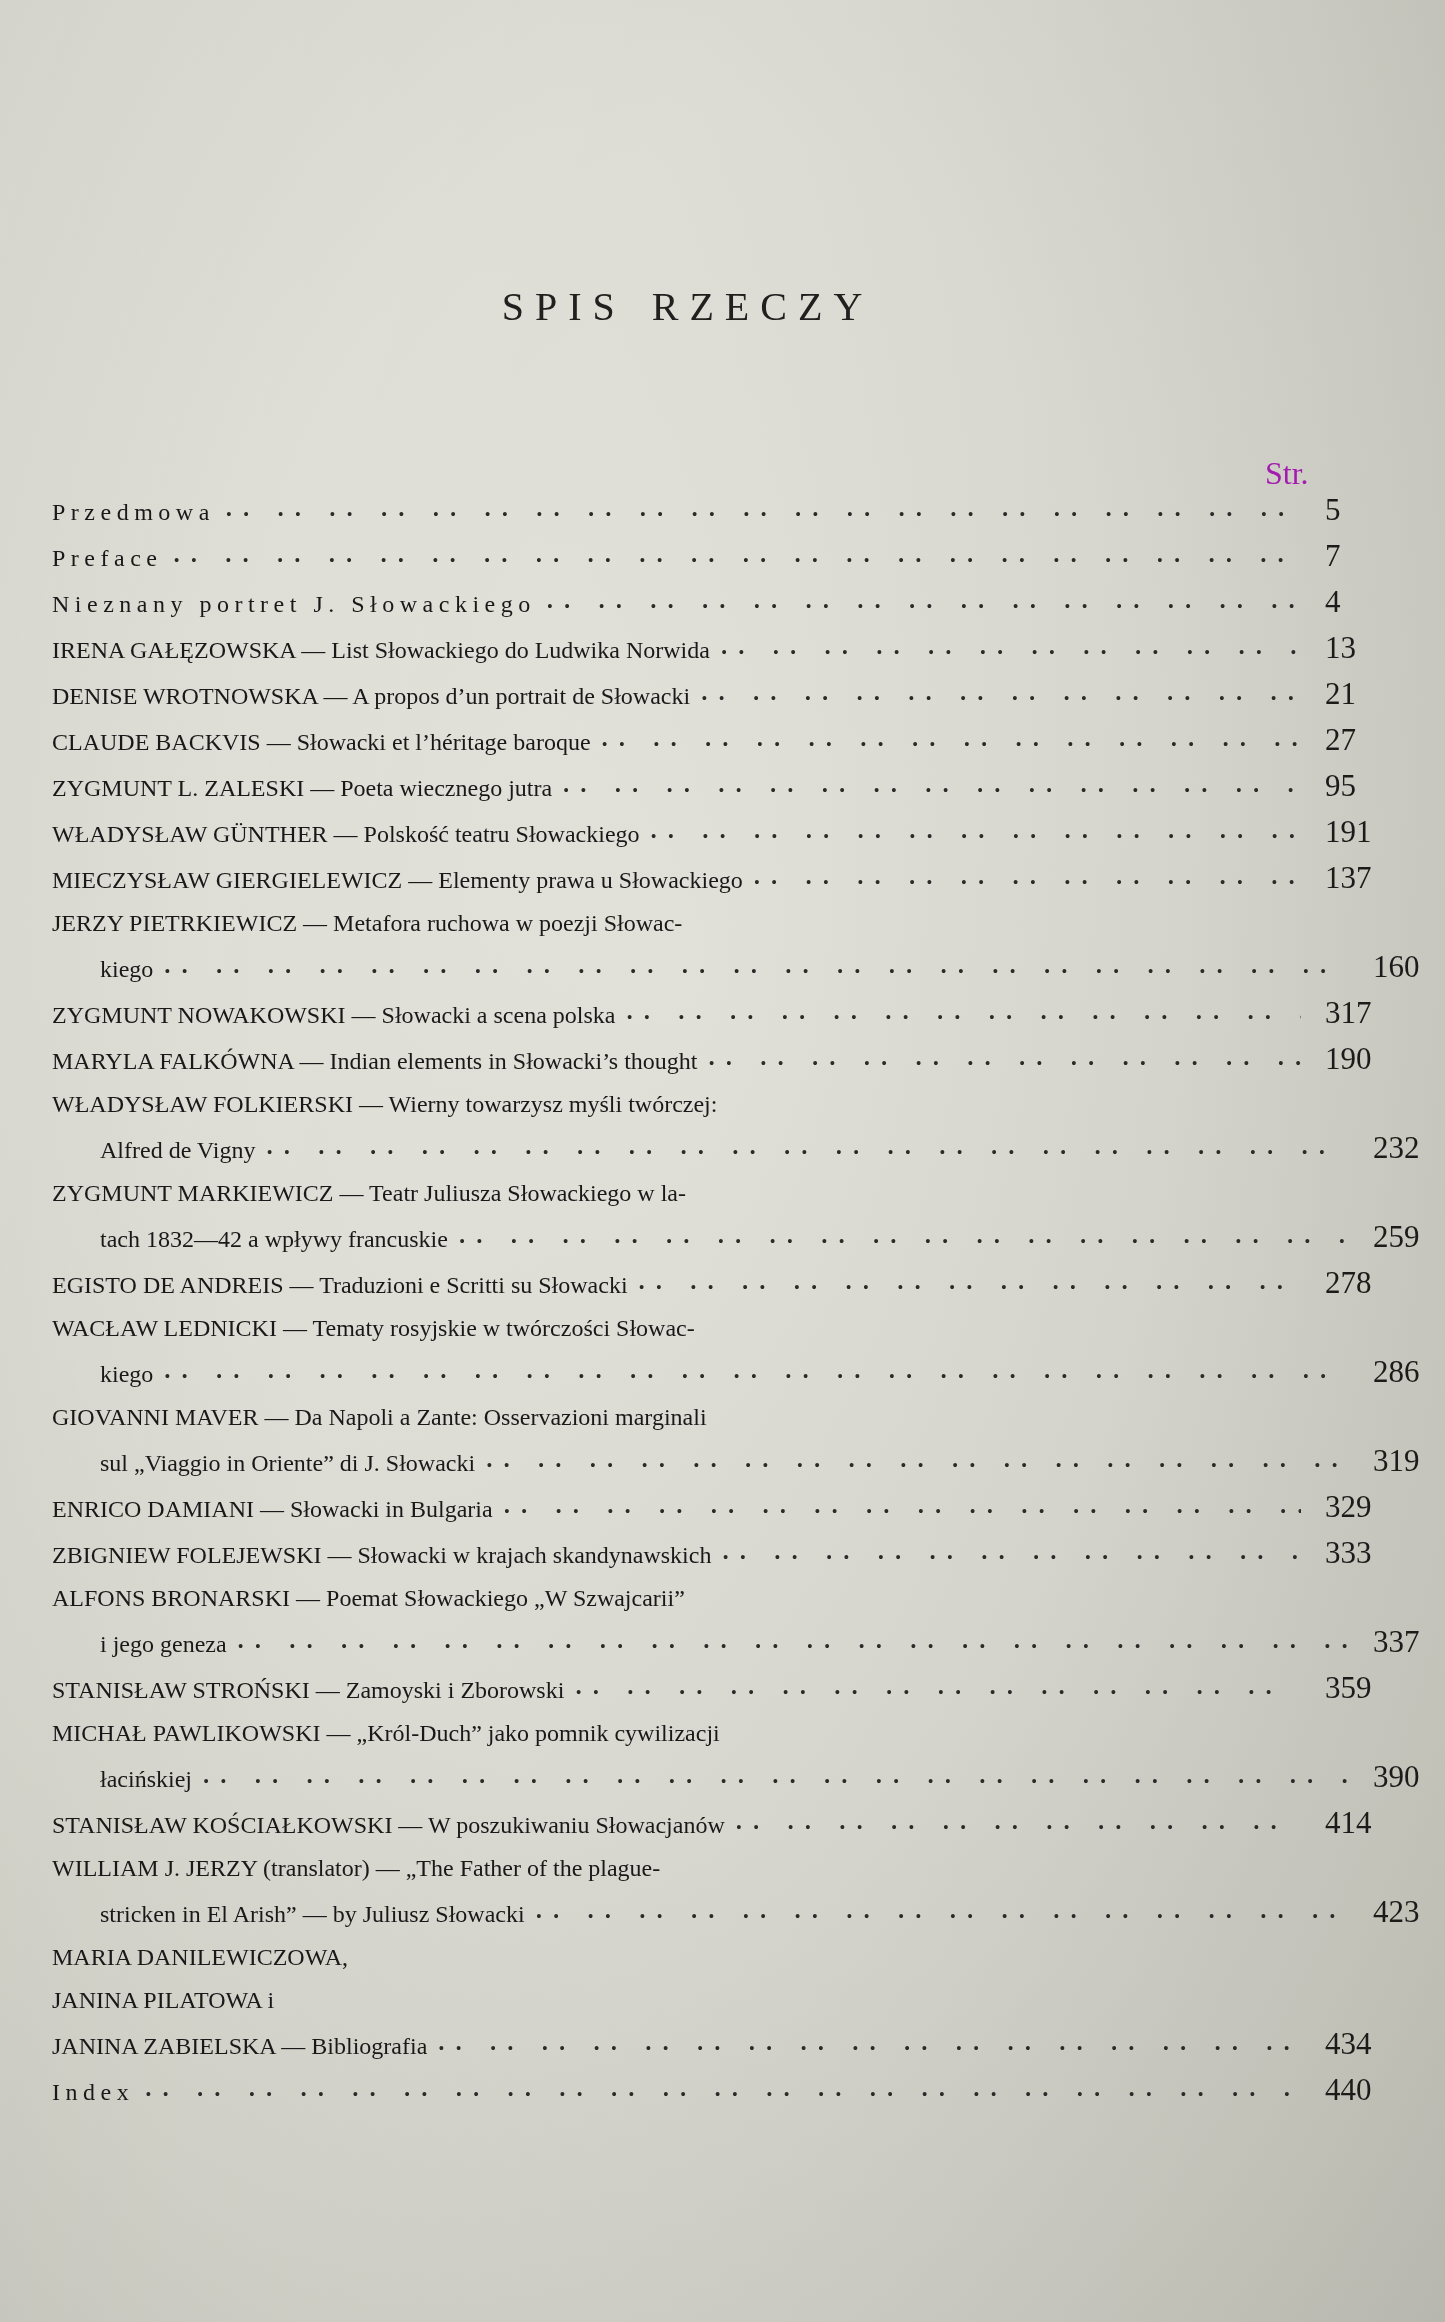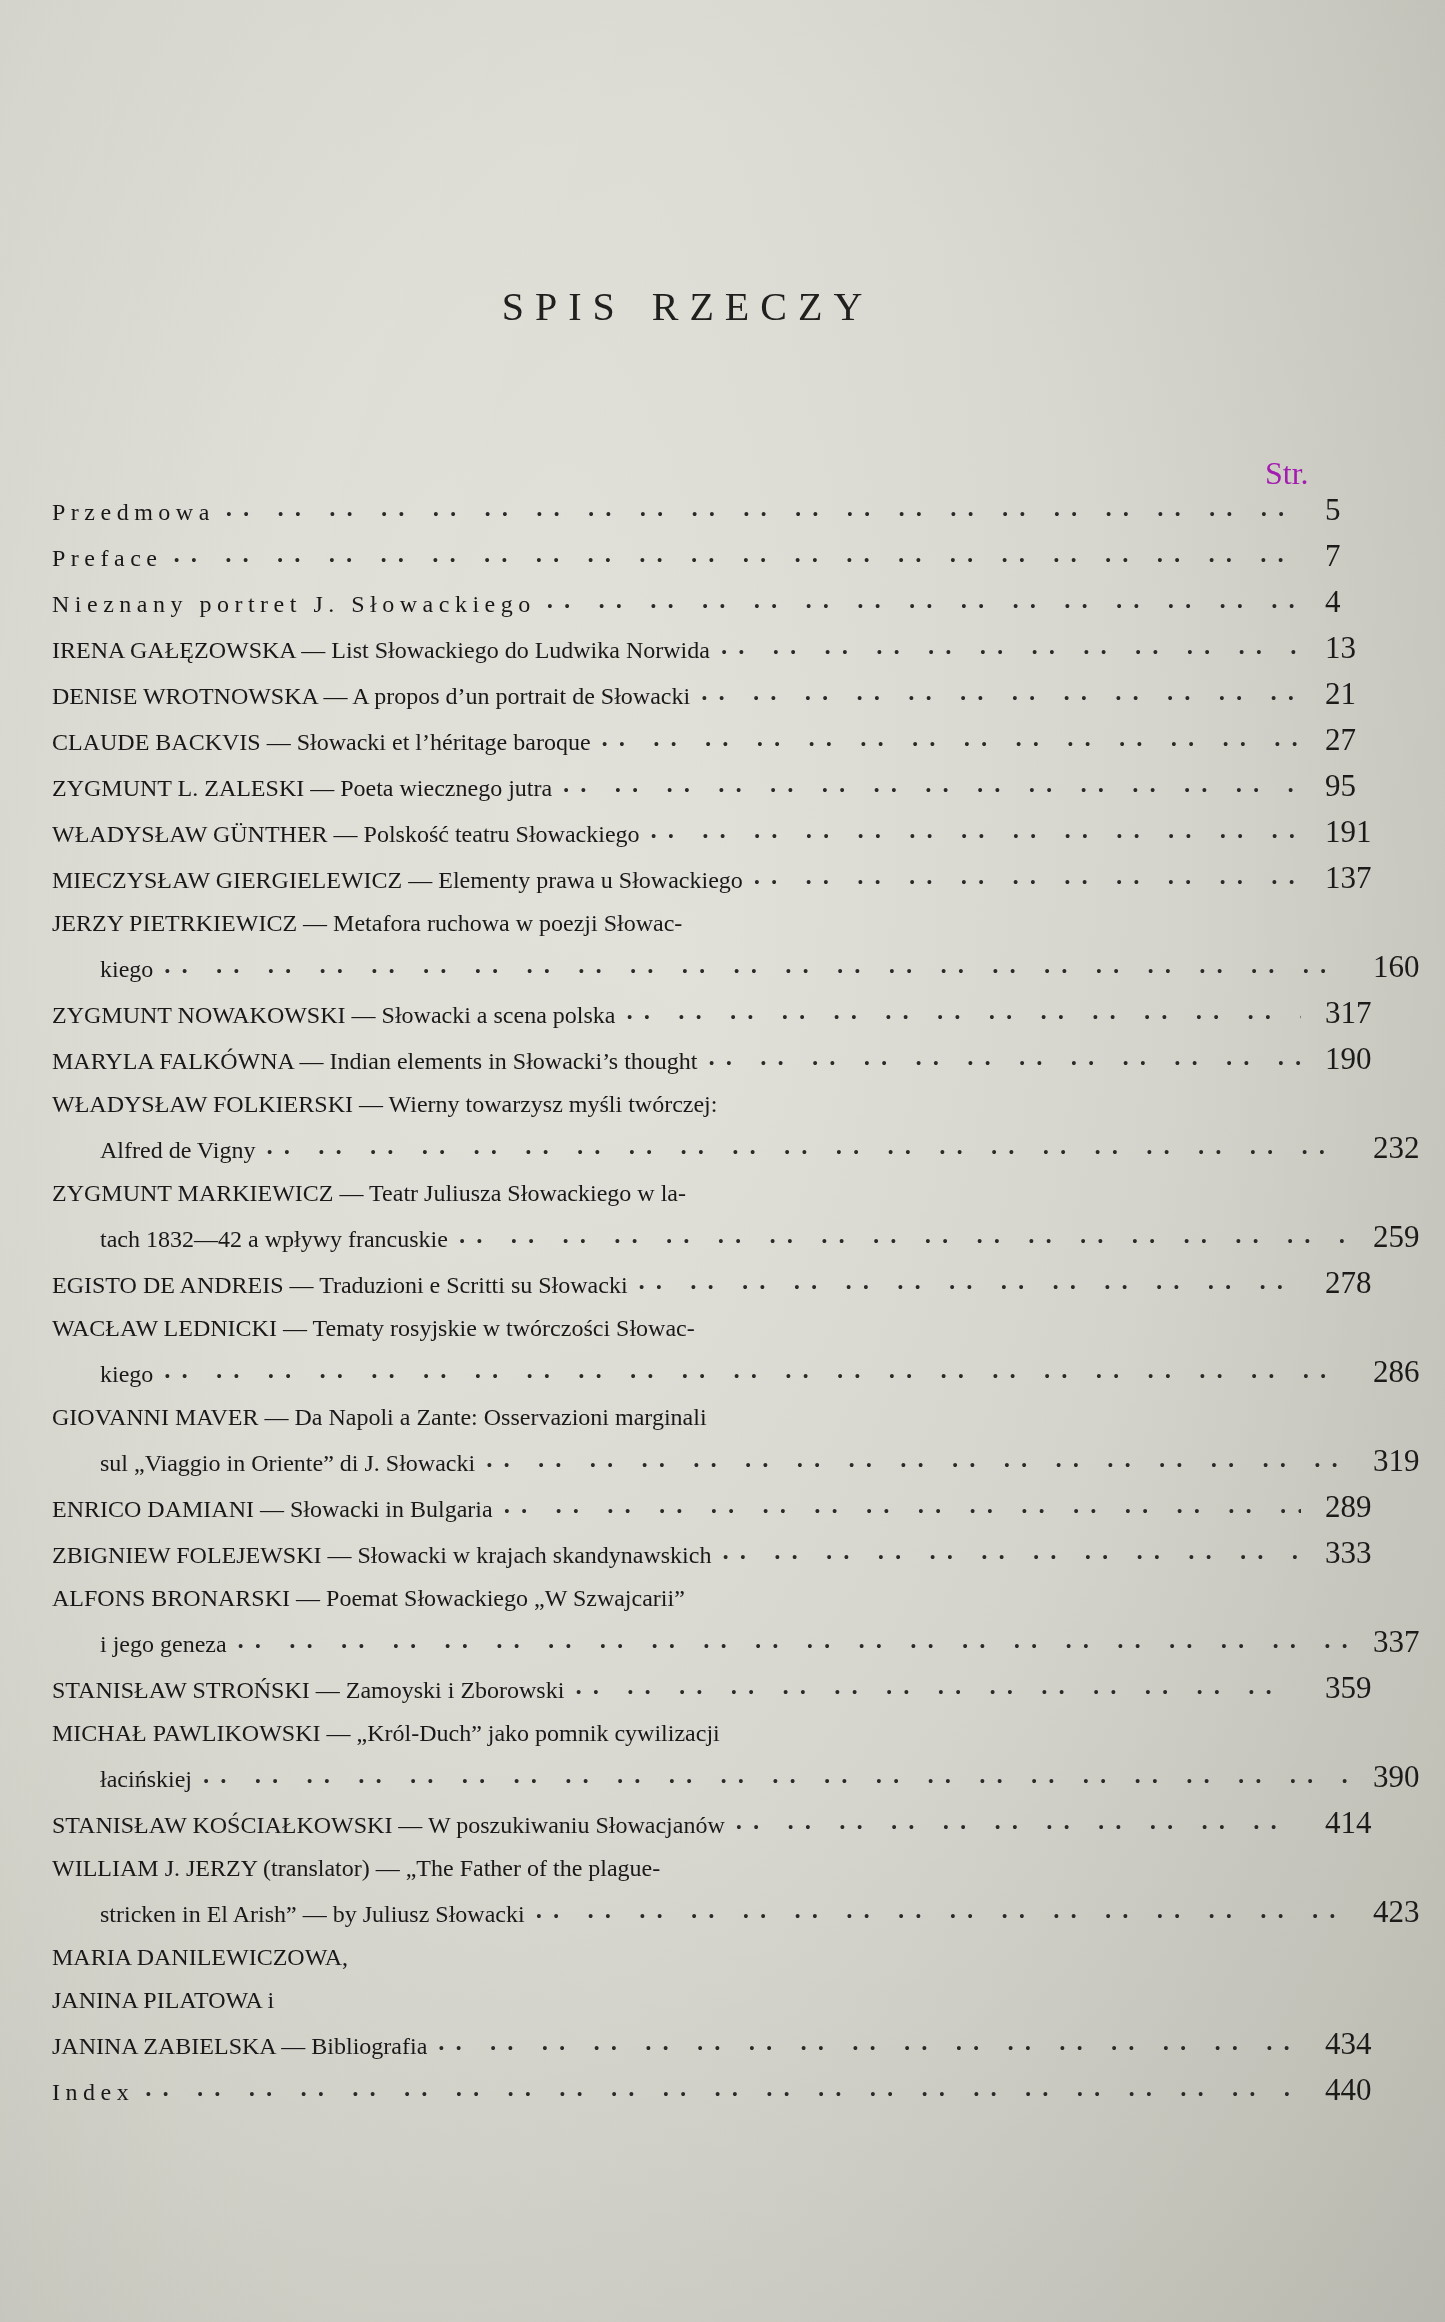--- a/index.html
+++ b/index.html
@@ -276,21 +276,21 @@
         <div class="cont-line cont">
           <span class="txt">sul „Viaggio in Oriente” di J. Słowacki</span>
           <span class="dots">.. .. .. .. .. .. .. .. .. .. .. .. .. .. .. .. .. .. .. .. .. .. .. .. ..</span>
           <span class="pagenum">319</span>
         </div>
       </div>
       <div class="entry">
         <div class="line">
           <span class="txt">ENRICO DAMIANI — Słowacki in Bulgaria</span>
           <span class="dots">.. .. .. .. .. .. .. .. .. .. .. .. .. .. .. .. .. .. .. .. .. .. .. .. ..</span>
-          <span class="pagenum">289</span>
+          <span class="pagenum">329</span>
         </div>
       </div>
       <div class="entry">
         <div class="line">
           <span class="txt">ZBIGNIEW FOLEJEWSKI — Słowacki w krajach skandynawskich</span>
           <span class="dots">.. .. .. .. .. .. .. .. .. .. .. .. .. .. .. .. .. .. .. .. .. .. .. .. ..</span>
           <span class="pagenum">333</span>
         </div>
       </div>
       <div class="entry">

